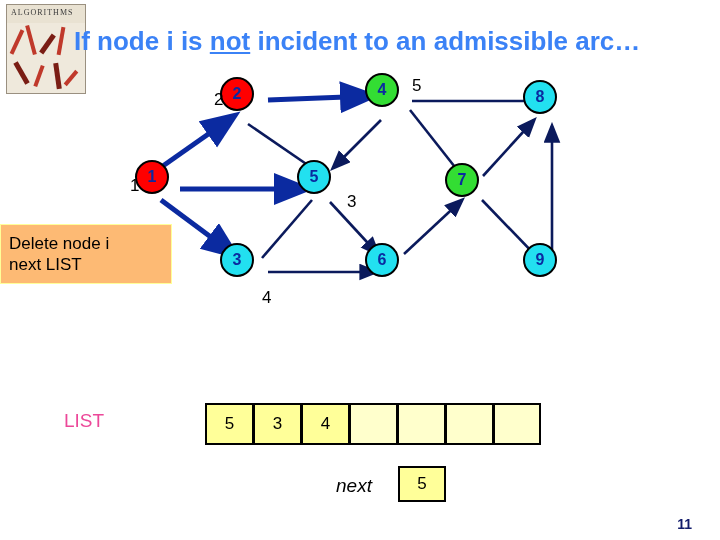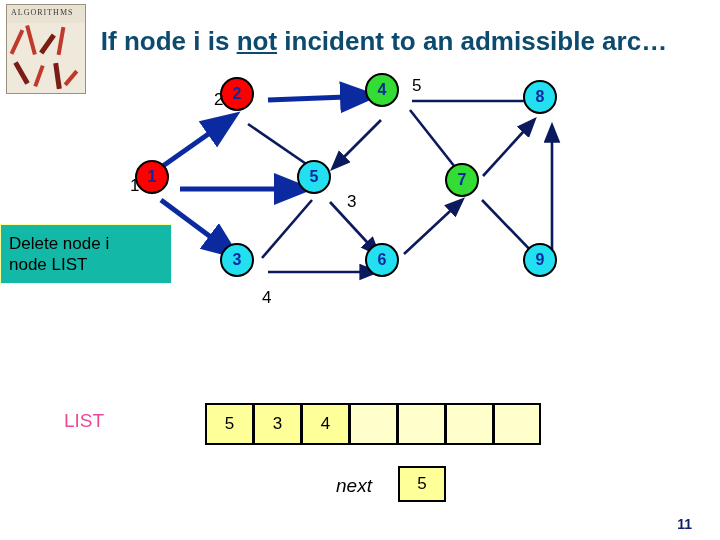--- a/index.html
+++ b/index.html
@@ -7,34 +7,34 @@
   #stage{position:absolute;left:0;top:0;width:720px;height:540px;}
 
   
   .book{position:absolute;left:6px;top:4px;width:78px;height:88px;background:#d946ef;border:1px solid #9a9080;overflow:hidden;}
   .book .bk-top{position:absolute;left:0;top:0;width:100%;height:18px;background:#e9e2d2;}
   .book .bk-title{position:absolute;left:4px;top:3px;font-size:8px;color:#3a3a3a;letter-spacing:1px;font-family:"Liberation Serif",serif;}
   .book .bk-art{position:absolute;left:0;top:18px;width:100%;height:70px;background:#efe9dc;}
   .book .sp{position:absolute;background:#c0392b;}
   .book .sp2{position:absolute;background:#7a1d14;}
 
-  .title{position:absolute;left:74px;top:26px;width:620px;text-align:center;font-size:26px;font-weight:bold;color:#0c4a6e;font-family:"Liberation Sans",sans-serif;}
+  .title{position:absolute;left:74px;top:26px;width:620px;text-align:left;font-size:26px;font-weight:bold;color:#3b82f6;font-family:"Liberation Sans",sans-serif;}
   .title u{text-decoration:underline;}
 
   
   .node{position:absolute;width:30px;height:30px;border-radius:50%;border:2px solid #000;
         display:flex;align-items:center;justify-content:center;font-size:16px;font-weight:bold;color:#0b2aa0;z-index:6;}
   .node.red{background:#ff0000;color:#0b2aa0;}
   .node.green{background:#33dd33;color:#0b2aa0;}
   .node.cyan{background:#22e0f0;color:#0b2aa0;}
 
   .dlabel{position:absolute;font-size:17px;color:#000;z-index:7;font-family:"Liberation Sans",sans-serif;}
 
   
-  .deletebox{position:absolute;left:0px;top:224px;width:172px;height:60px;background:#14b8a6;border:1px solid #ffff99;
+  .deletebox{position:absolute;left:0px;top:224px;width:172px;height:60px;background:#fdba74;border:1px solid #ffff99;
              display:flex;flex-direction:column;justify-content:center;padding-left:8px;box-sizing:border-box;}
   .deletebox div{font-size:17px;color:#000;line-height:21px;}
 
   
   .listlabel{position:absolute;left:64px;top:410px;font-size:19px;color:#ec4899;}
   .arr{position:absolute;left:205px;top:403px;display:flex;}
   .cell{width:48px;height:42px;border:2px solid #000;border-right-width:1px;box-sizing:border-box;
         display:flex;align-items:center;justify-content:center;font-size:17px;color:#000;background:#ffff99;}
   .cell.empty{background:#ffffcc;}
   .cell:last-child{border-right-width:2px;}
@@ -126,21 +126,21 @@
       <div class="node cyan" style="left: 297px; top: 160px;">5</div>
       <div class="dlabel" style="left: 347px; top: 192px;">3</div>
       <div class="node cyan" style="left: 365px; top: 243px;">6</div>
       <div class="node green" style="left: 445px; top: 163px;">7</div>
       <div class="node cyan" style="left: 523px; top: 80px;">8</div>
       <div class="node cyan" style="left: 523px; top: 243px;">9</div>
     </div>
 
   <div class="deletebox">
     <div>Delete node i</div>
-    <div>node LIST</div>
+    <div>next LIST</div>
   </div>
 
   <div class="listlabel">LIST</div>
   <div class="arr" id="list-array">
       <div class="cell">5</div>
       <div class="cell">3</div>
       <div class="cell">4</div>
       <div class="cell empty"></div>
       <div class="cell empty"></div>
       <div class="cell empty"></div>

